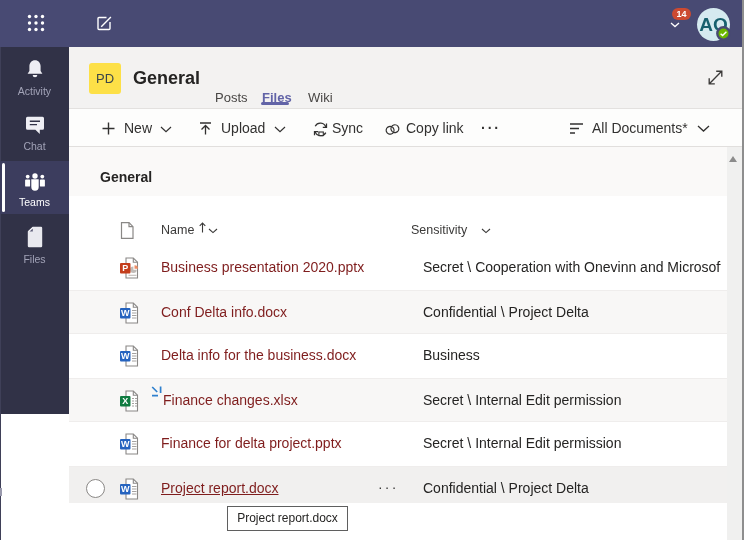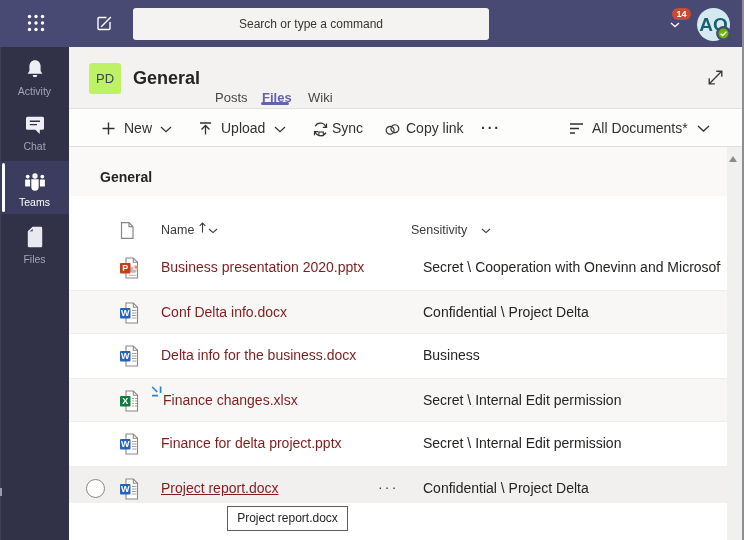--- a/index.html
+++ b/index.html
@@ -8,29 +8,29 @@
 .abs { position:absolute; }
 
 
 #topbar { position:absolute; left:0; top:0; width:744px; height:47px; background:#484a73; }
 #searchbox { position:absolute; left:133px; top:8px; width:356px; height:32px; background:#f4f3f2; border-radius:3px; text-align:center; line-height:32px; font-size:12px; color:#37352f; }
 #badge14 { position:absolute; left:672px; top:8px; width:19px; height:12px; background:#cc4a31; border-radius:7px; color:#fff; font-size:9px; font-weight:bold; text-align:center; line-height:12px; }
 #avatar { position:absolute; left:697px; top:8px; width:33px; height:33px; border-radius:50%; background:#d5eaf0; color:#17606e; font-size:19px; font-weight:bold; text-align:center; line-height:33px; }
 
 
 
-#rail { position:absolute; left:0; top:47px; width:69px; height:493px; background:#313247; }
+#rail { position:absolute; left:0; top:47px; width:69px; height:367px; background:#313247; }
 .railitem { position:absolute; left:0; width:69px; text-align:center; }
 .raillabel { font-size:10.5px; color:#a2a3b7; margin-top:1px; }
 #teamsactive { position:absolute; left:0; top:114px; width:69px; height:53px; background:#3c3d5e; }
 #teamsbar { position:absolute; left:2px; top:116px; width:3px; height:49px; background:#fff; border-radius:2px; }
 
 
 #header { position:absolute; left:69px; top:47px; width:675px; height:61px; background:#f3f2f1; }
-#pdtile { position:absolute; left:20px; top:16px; width:32px; height:31px; background:#bef264; border-radius:3px; color:#3c464a; font-size:13px; text-align:center; line-height:31px; }
+#pdtile { position:absolute; left:20px; top:16px; width:32px; height:31px; background:#fde047; border-radius:3px; color:#3c464a; font-size:13px; text-align:center; line-height:31px; }
 #gentitle { position:absolute; left:64px; top:21px; font-size:18px; font-weight:bold; color:#252423; }
 .tab { position:absolute; top:24px; font-size:13px; color:#484644;margin-top:19px; }
 #tabfiles { color:#6264a7; font-weight:bold; }
 #filesunderline { position:absolute; left:192px; top:55px; width:28px; height:3px; background:#6264a7; border-radius:2px; }
 
 
 #toolbar { position:absolute; left:69px; top:108px; width:675px; height:39px; background:#fdfdfc; border-top:1px solid #e3e1df; border-bottom:1px solid #e1dfdd; font-size:14px; color:#323130; }
 .tbt { position:absolute; top:11px; }
 
 
@@ -64,21 +64,20 @@
         <circle cx="15.5" cy="9" r="1.7"></circle>
       <circle cx="2.5" cy="15.5" r="1.7"></circle>
         <circle cx="9" cy="15.5" r="1.7"></circle>
         <circle cx="15.5" cy="15.5" r="1.7"></circle>
     </g>
   </svg>
   <svg class="abs" style="left:97px;top:16px" width="15" height="15" viewBox="0 0 15 15">
     <path d="M9.5 1.5 H2 a1 1 0 0 0-1 1 V12.5 a1 1 0 0 0 1 1 H12 a1 1 0 0 0 1-1 V6" fill="none" stroke="#fff" stroke-width="1.4"></path>
     <path d="M5 10 L13.9 1.1 M5 10 L4.2 10.8" fill="none" stroke="#fff" stroke-width="1.4"></path>
   </svg>
-  <div id="searchbox">Search or type a command</div>
   <div id="badge14">14</div>
   <svg class="abs" style="left:670px;top:22px" width="10" height="6" viewBox="0 0 10 6">
     <path d="M1 1 L5 4.6 L9 1" fill="none" stroke="#fff" stroke-width="1.3"></path>
   </svg>
   <div id="avatar">AO</div>
   <svg class="abs" style="left:715px;top:25px" width="17" height="17" viewBox="0 0 17 17">
       <circle cx="8.5" cy="8.5" r="6.2" fill="#6bb700" stroke="#484a73" stroke-width="2.4"></circle>
       <path d="M5.6 8.7 L7.6 10.5 L11.4 6.7" fill="none" stroke="#fff" stroke-width="1.4"></path>
     </svg>
 </div>

